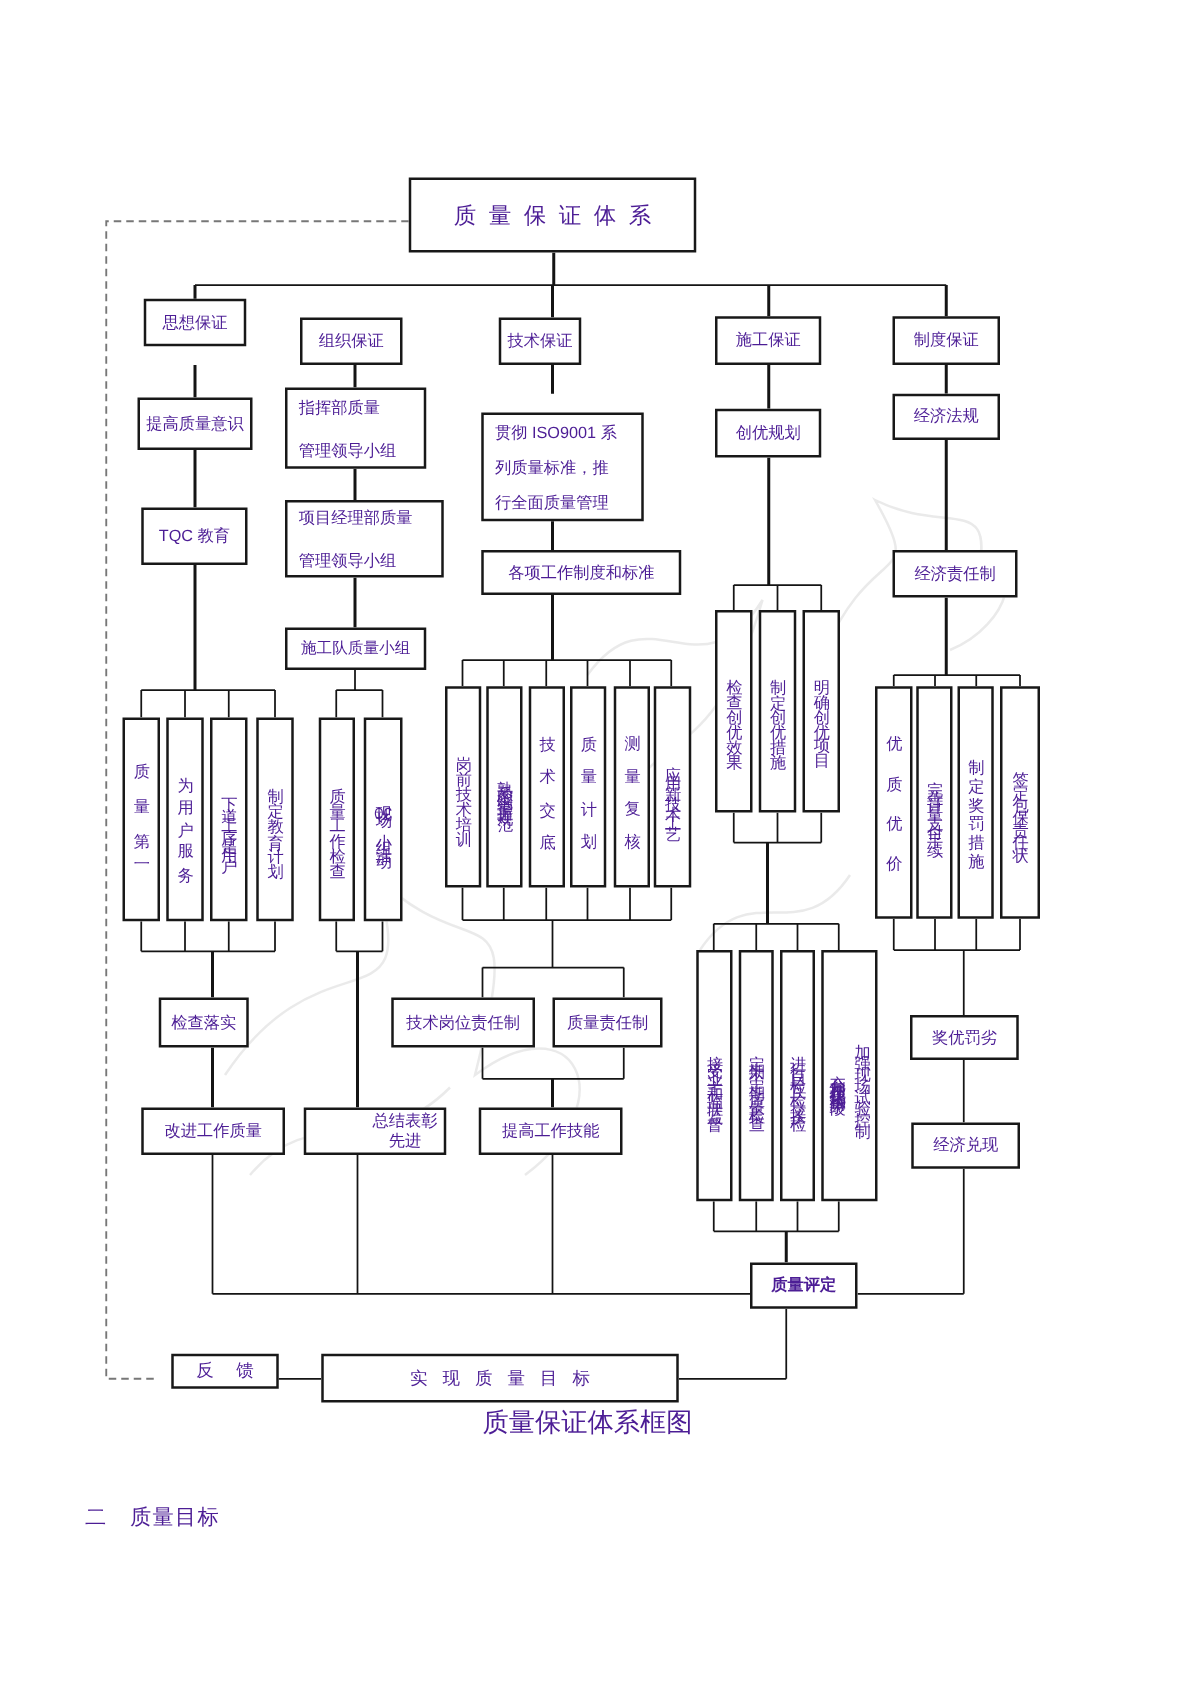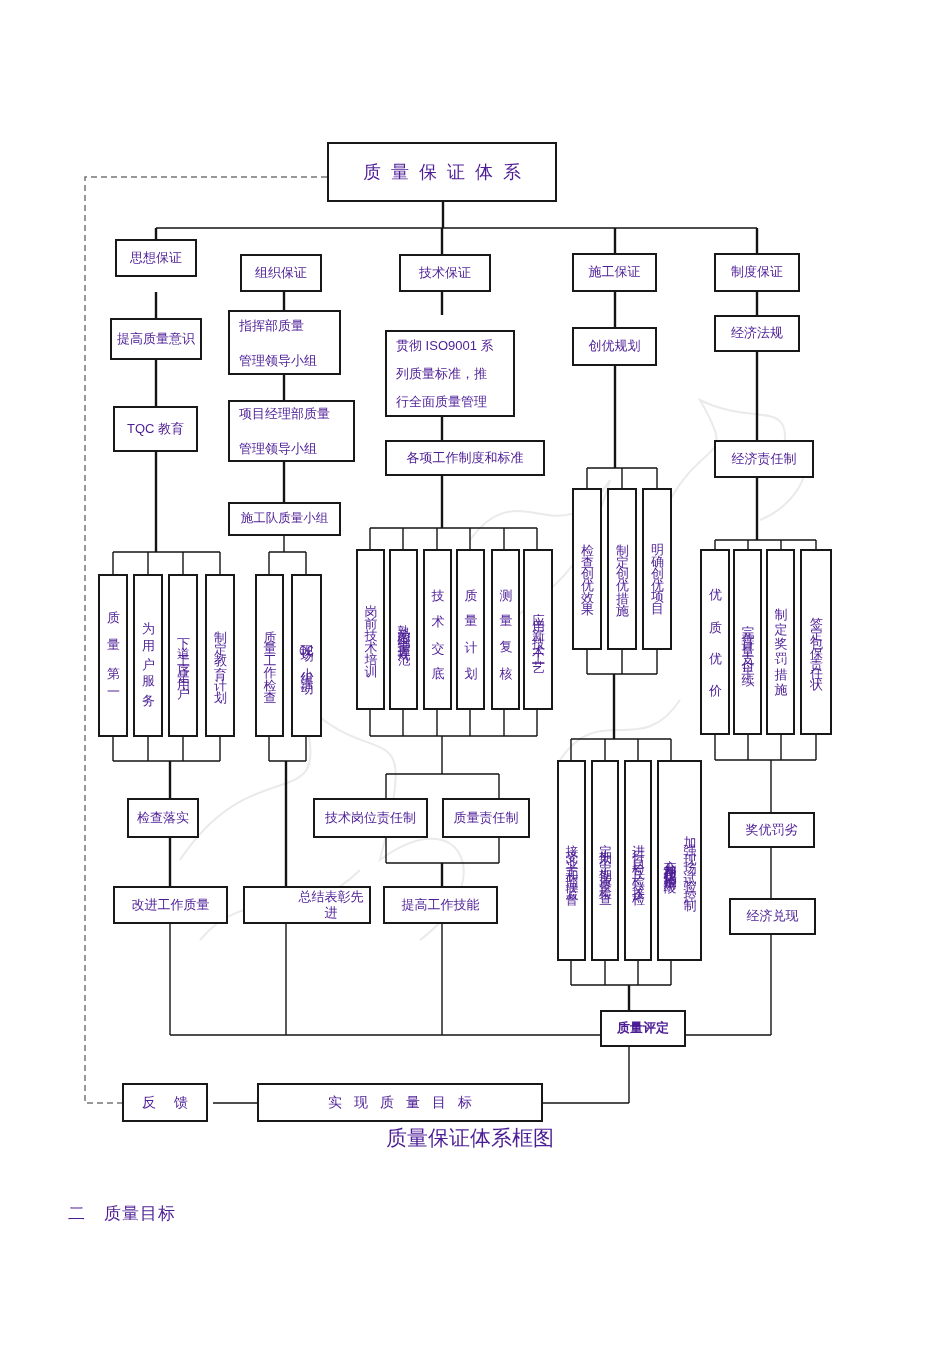--- a/index.html
+++ b/index.html
@@ -87,21 +87,21 @@
       M170,924 V1035  M286,924 V1035  M442,924 V1035
       M170,1035 H600  M686,1035 H771
       M629,1047 V1103  M543,1103 H629
       M213,1103 H257"></path>
   </svg>
 
   <div class="box title-box" style="left:327px;top:142px;width:230px;height:60px;">质量保证体系</div>
 
   <div class="box" style="left:115px;top:239px;width:82px;height:38px;">思想保证</div>
   <div class="box" style="left:240px;top:254px;width:82px;height:38px;">组织保证</div>
-  <div class="box" style="left:399px;top:254px;width:92px;height:38px;">技术保证</div>
+  <div class="box" style="left:399px;top:254px;width:66px;height:38px;">技术保证</div>
   <div class="box" style="left:572px;top:253px;width:85px;height:39px;">施工保证</div>
   <div class="box" style="left:714px;top:253px;width:86px;height:39px;">制度保证</div>
 
   <div class="box" style="left:110px;top:318px;width:92px;height:42px;">提高质量意识</div>
   <div class="box" style="left:113px;top:406px;width:85px;height:46px;">TQC 教育</div>
 
   <div class="vbox" style="left:98px;top:574px;width:30px;height:163px;letter-spacing:28px;">质量第一</div>
   <div class="vbox" style="left:133px;top:574px;width:30px;height:163px;letter-spacing:18px;">为用户服务</div>
   <div class="vbox" style="left:168px;top:574px;width:30px;height:163px;letter-spacing:8px;">下道工序是用户</div>
   <div class="vbox" style="left:205px;top:574px;width:30px;height:163px;letter-spacing:12px;">制定教育计划</div>
@@ -115,21 +115,21 @@
 管理领导小组</div>
   <div class="box" style="left:228px;top:502px;width:113px;height:34px;font-size:12.5px;">施工队质量小组</div>
 
   <div class="vbox" style="left:255px;top:574px;width:29px;height:163px;letter-spacing:12px;">质量工作检查</div>
   <div class="vbox" style="left:291px;top:574px;width:31px;height:163px;letter-spacing:5px;">
     <span>现场</span>
       <span class="qc">QC</span>
       <span>小组活动</span>
   </div>
 
-  <div class="box" style="left:243px;top:886px;width:128px;height:38px;padding-left:48px;">总结表彰先进</div>
+  <div class="box" style="left:243px;top:886px;width:114px;height:38px;padding-left:48px;">总结表彰先进</div>
 
   <div class="box multi lh29" style="left:385px;top:330px;width:130px;height:87px;">贯彻 ISO9001 系
 列质量标准，推
 行全面质量管理</div>
   <div class="box" style="left:385px;top:440px;width:160px;height:36px;">各项工作制度和标准</div>
 
   <div class="vbox" style="left:356px;top:549px;width:29px;height:161px;letter-spacing:12px;">岗前技术培训</div>
   <div class="vbox" style="left:389px;top:549px;width:29px;height:161px;letter-spacing:4px;">熟悉图纸掌握规范</div>
   <div class="vbox" style="left:423px;top:549px;width:29px;height:161px;letter-spacing:26px;">技术交底</div>
   <div class="vbox" style="left:456px;top:549px;width:29px;height:161px;letter-spacing:26px;">质量计划</div>
@@ -160,19 +160,19 @@
   <div class="box" style="left:714px;top:440px;width:100px;height:38px;">经济责任制</div>
 
   <div class="vbox" style="left:700px;top:549px;width:30px;height:186px;letter-spacing:32px;">优质优价</div>
   <div class="vbox" style="left:733px;top:549px;width:29px;height:186px;letter-spacing:7px;">完善计量支付手续</div>
   <div class="vbox" style="left:766px;top:549px;width:29px;height:186px;letter-spacing:15px;">制定奖罚措施</div>
   <div class="vbox" style="left:800px;top:549px;width:32px;height:186px;letter-spacing:10px;">签定包保责任状</div>
 
   <div class="box" style="left:728px;top:812px;width:87px;height:36px;">奖优罚劣</div>
   <div class="box" style="left:729px;top:898px;width:87px;height:37px;">经济兑现</div>
 
-  <div class="box fb-sp" style="left:122px;top:1083px;width:86px;height:39px;">反馈</div>
+  <div class="box fb-sp" style="left:137px;top:1083px;width:86px;height:28px;">反馈</div>
   <div class="box wide-sp" style="left:257px;top:1083px;width:286px;height:39px;">实现质量目标</div>
 
   <div class="caption">质量保证体系框图</div>
   <div class="section-heading">二　质量目标</div>
 
 </div>
 
 </body></html>

